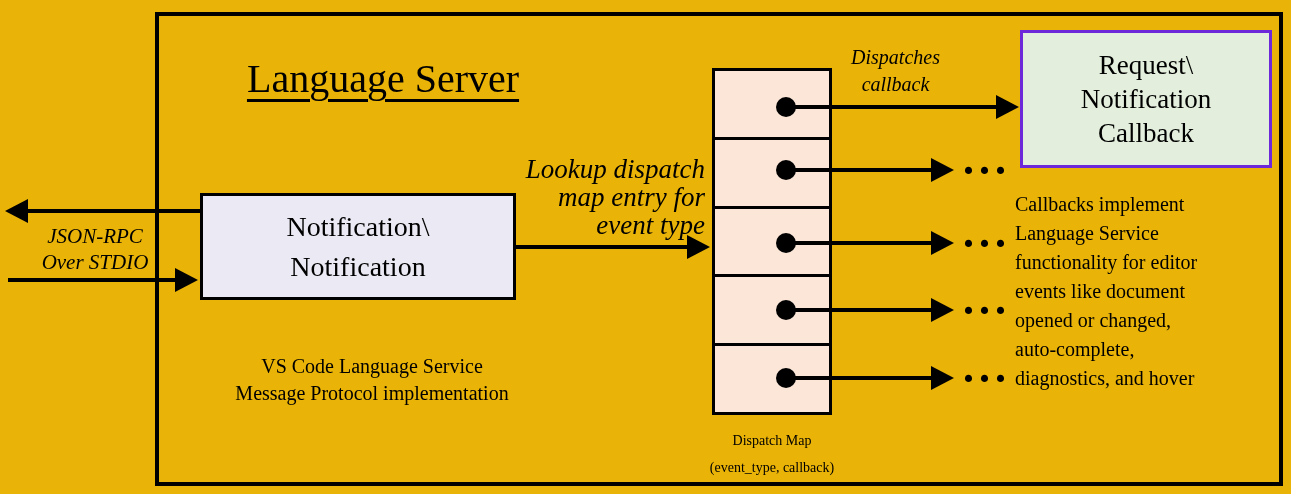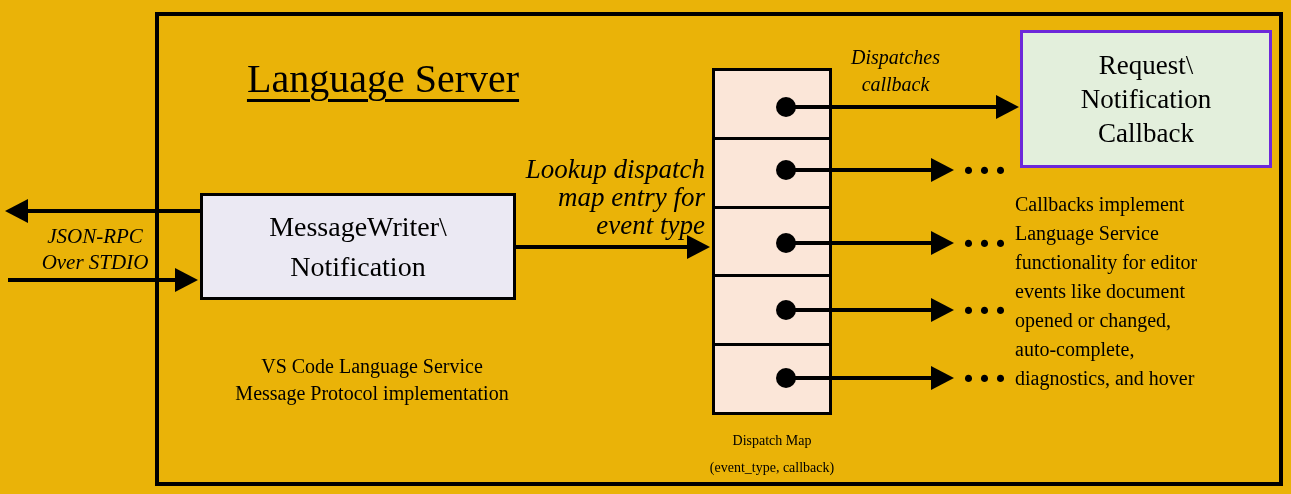--- a/index.html
+++ b/index.html
@@ -149,21 +149,21 @@
   <div class="abs outer-box"></div>
 
   <div class="abs title">Language Server</div>
 
   <div class="abs io-label">
     <div>JSON-RPC</div>
     <div>Over STDIO</div>
   </div>
 
   <div class="abs reader-box">
-    <div>MessageWriter\</div>
+    <div>Notification\</div>
     <div>Notification</div>
   </div>
 
   <div class="abs reader-caption">
     <div>VS Code Language Service</div>
     <div>Message Protocol implementation</div>
   </div>
 
   <div class="abs lookup-label">
     <div>Lookup dispatch</div>

